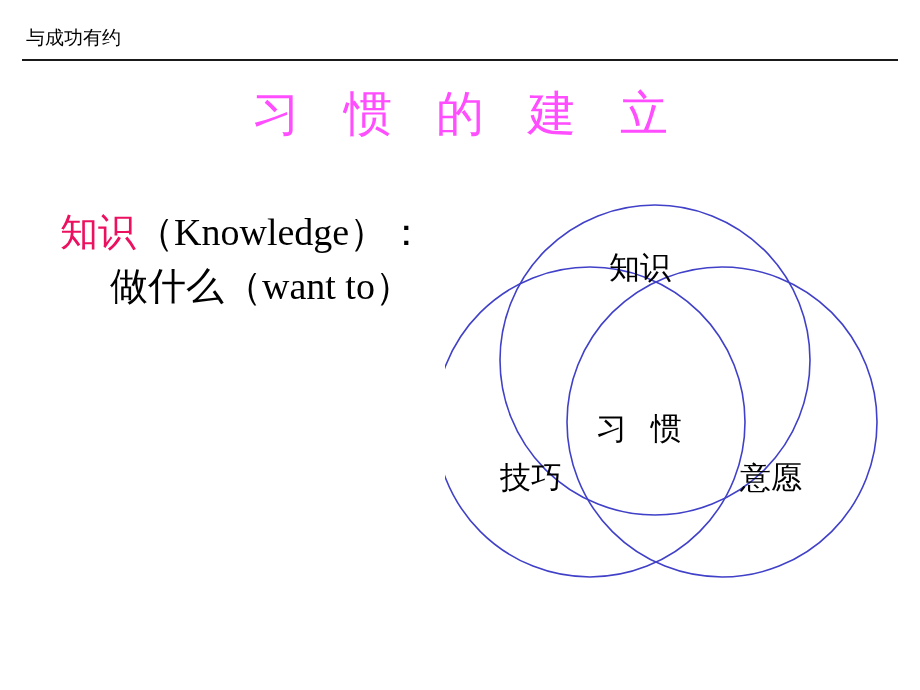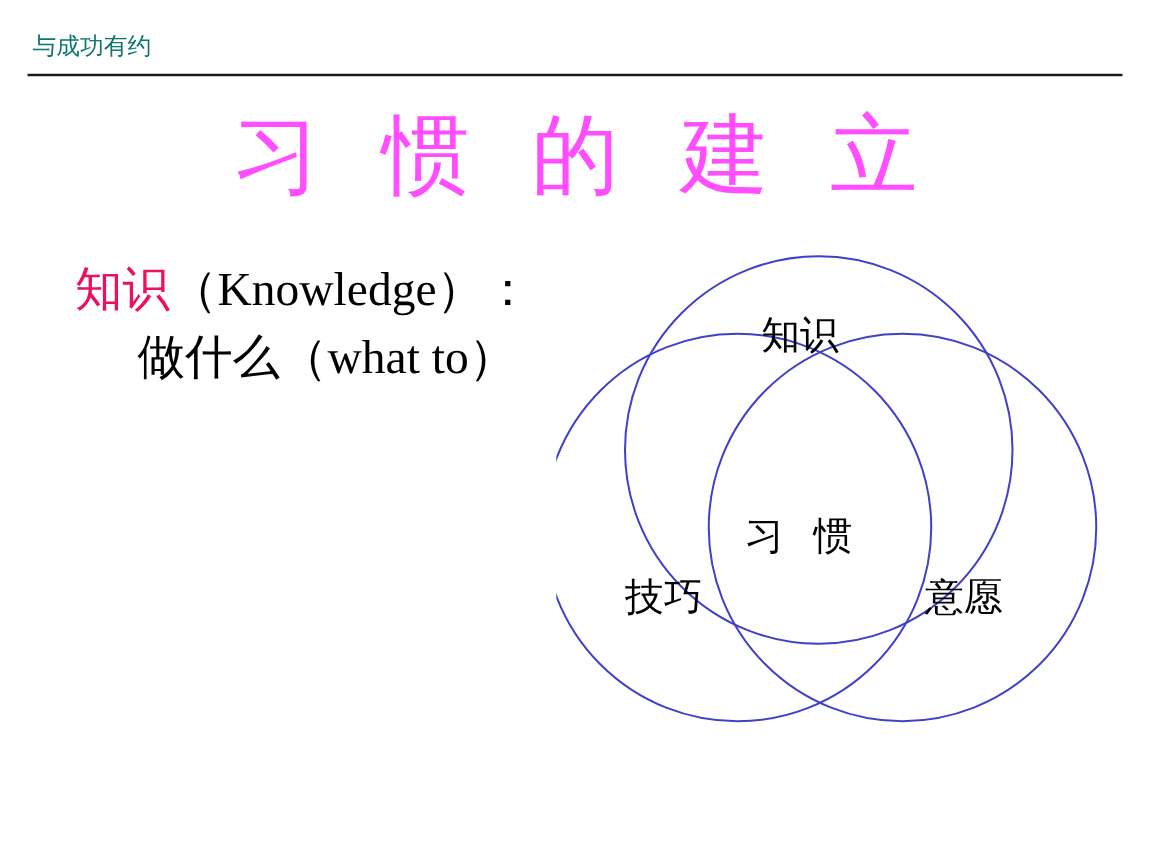--- a/index.html
+++ b/index.html
@@ -41,21 +41,21 @@
     border-top: 2px solid #1a1a1a;
   }
 
   
   #slide-title {
     position: absolute;
     left: 0;
     top: 86px;
     width: 920px;
     text-align: center;
-    font-size: 70px;
+    font-size: 48px;
     line-height: 1.15;
     letter-spacing: 16px;
     text-indent: 16px;
     color: #ff4dff;
     white-space: nowrap;
     font-family: "Liberation Serif", "DejaVu Serif", serif;
   }
 
   
   #body-column {
@@ -104,31 +104,31 @@
   }
   #venn-label-knowledge { left: 164px; top: 62px; }
   #venn-label-habit     { left: 151px; top: 205px; letter-spacing: 8px; margin-top: 18px; }
   #venn-label-skill     { left:  55px; top: 272px; }
   #venn-label-desire    { left: 295px; top: 272px; }
 </style>
 </head>
 <body>
 
 <div id="slide-header">
-  <div id="header-title" style="color: #0f766e;">与成功有约</div>
+  <div id="header-title" style="color: #000000;">与成功有约</div>
   <div id="header-rule"></div>
 </div>
 
 <div id="slide-title" style="color: rgb(255, 77, 255);">习 惯 的 建 立</div>
 
 <div id="body-column">
 
   <div class="body-block">
     <div class="body-line line-head"><span class="term" style="color: rgb(236, 16, 96);">知识</span><span>（Knowledge）：</span></div>
-    <div class="body-line line-sub">做什么（what to）</div>
+    <div class="body-line line-sub">做什么（want to）</div>
   </div>
 
   <div class="body-block">
   </div>
 
   <div class="body-block">
   </div>
 
 </div>
 

